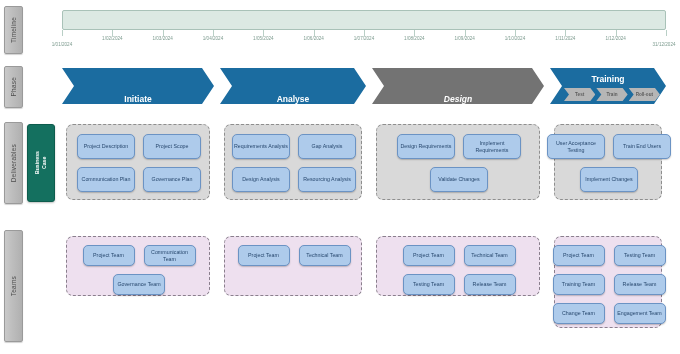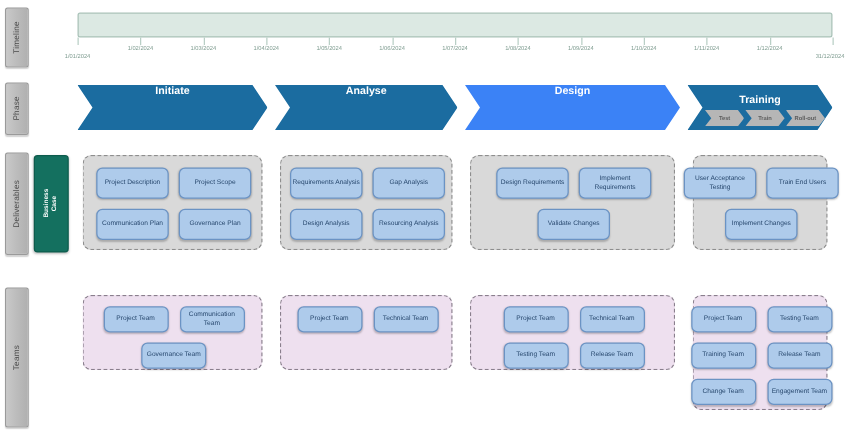--- a/index.html
+++ b/index.html
@@ -78,21 +78,21 @@
   #phase-row { position: absolute; left: 62px; top: 68px; width: 604px; height: 36px; }
   .chevron {
     position: absolute;
     top: 0;
     height: 36px;
     background: #1b6ca0;
     color: #ffffff;
     font-size: 8.5px;
     font-weight: bold;
     display: flex;
-    align-items: flex-start;
+    align-items: flex-end;
     justify-content: center;
     clip-path: polygon(0 0, calc(100% - 12px) 0, 100% 50%, calc(100% - 12px) 100%, 0 100%, 12px 50%);
     box-sizing: border-box;
   }
   .chevron.first {
     clip-path: polygon(0 0, calc(100% - 12px) 0, 100% 50%, calc(100% - 12px) 100%, 0 100%, 12px 50%);
   }
   .chevron .phase-title { margin-top: -1px; }
   .chevron.has-sub { align-items: flex-start; padding-top: 7px; }
 
@@ -216,21 +216,21 @@
     <div class="tick-label edge-end" style="left: 602px;">31/12/2024</div>
   </div>
 
 <div id="phase-row">
     <div class="chevron first" style="left: 0px; width: 152px; background: rgb(27, 108, 160);">
       <div class="phase-title">Initiate</div>
     </div>
     <div class="chevron" style="left: 158px; width: 146px; background: rgb(27, 108, 160);">
       <div class="phase-title">Analyse</div>
     </div>
-    <div class="chevron" style="left: 310px; width: 172px; background: #3b82f6;">
+    <div class="chevron" style="left: 310px; width: 172px; background: #737373; font-style: italic;">
       <div class="phase-title">Design</div>
     </div>
     <div class="chevron has-sub" style="left: 488px; width: 116px; background: rgb(27, 108, 160);">
       <div class="phase-title">Training</div>
       <div class="sub-chevron-row">
         <div class="sub-chevron">Test</div>
         <div class="sub-chevron">Train</div>
         <div class="sub-chevron">Roll-out</div>
       </div>
     </div>

